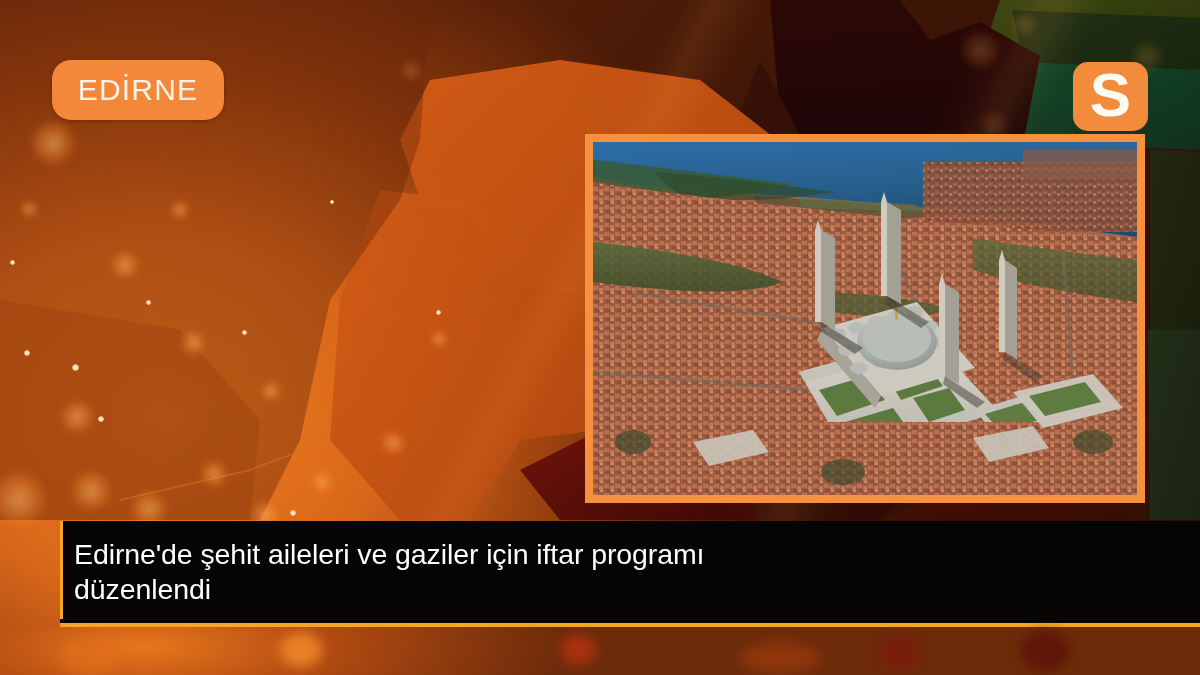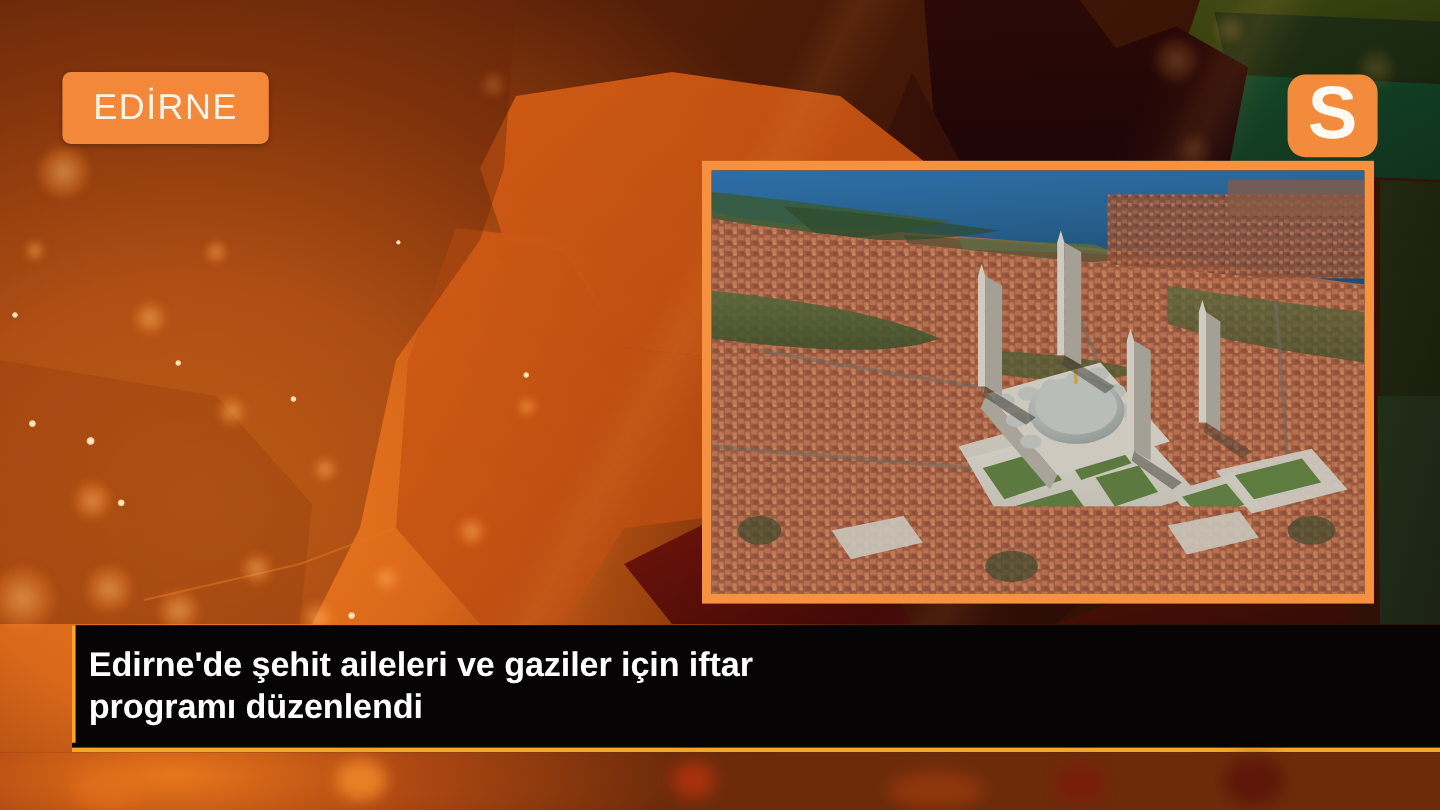--- a/index.html
+++ b/index.html
@@ -62,21 +62,21 @@
   }
 
   
   .city-badge {
     position: absolute;
     left: 52px;
     top: 60px;
     width: 172px;
     height: 60px;
     background: #f3883a;
-    border-radius: 7px;
+    border-radius: 19px;
     display: flex;
     align-items: center;
     justify-content: center;
     box-shadow: 0 1px 4px rgba(0,0,0,.25);
   }
   .city-badge span {
     color: #fdf3e6;
     font-size: 30px;
     letter-spacing: 1.2px;
     font-weight: 400;
@@ -141,21 +141,21 @@
   .headline-bar::before {
     content: "";
     position: absolute;
     left: 0; top: 0; bottom: 4px;
     width: 3px;
     background: #f5a623;
   }
   .headline-text {
     color: #ffffff;
     font-size: 28.5px;
-    font-weight: bold;
+    font-weight: normal;
     line-height: 1.24;
     padding-left: 14px;
     padding-right: 24px;
     max-width: 680px;
     letter-spacing: -0.1px;
   }
 
   
   .bottom-strip {
     position: absolute;

